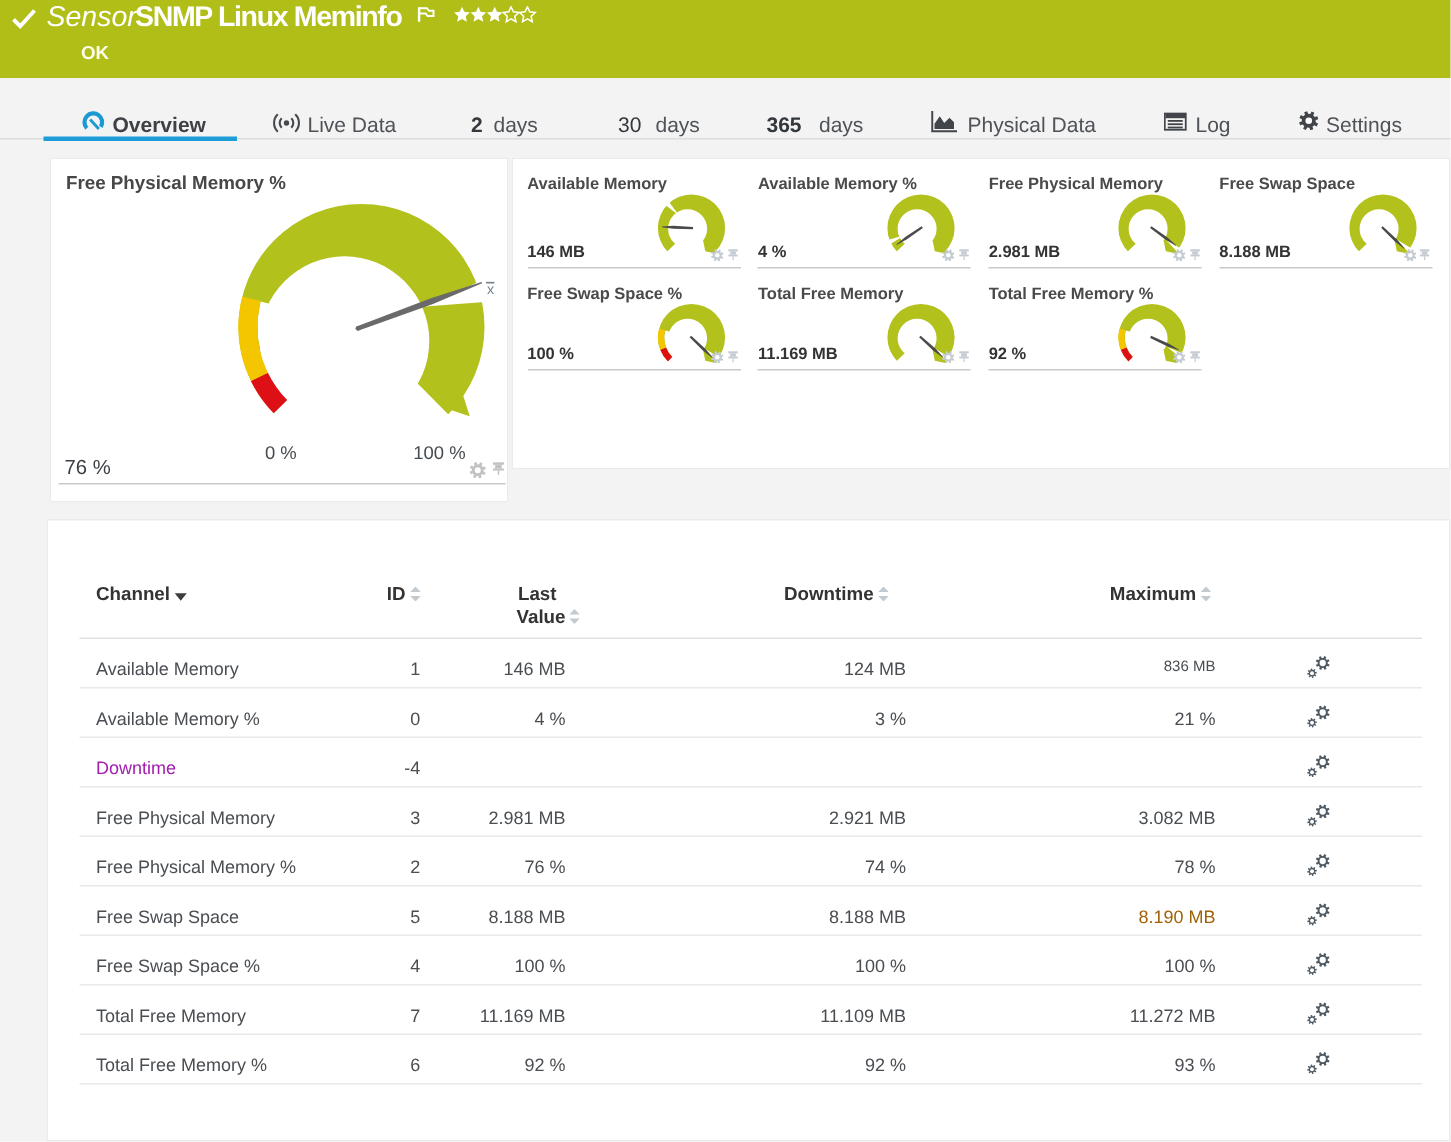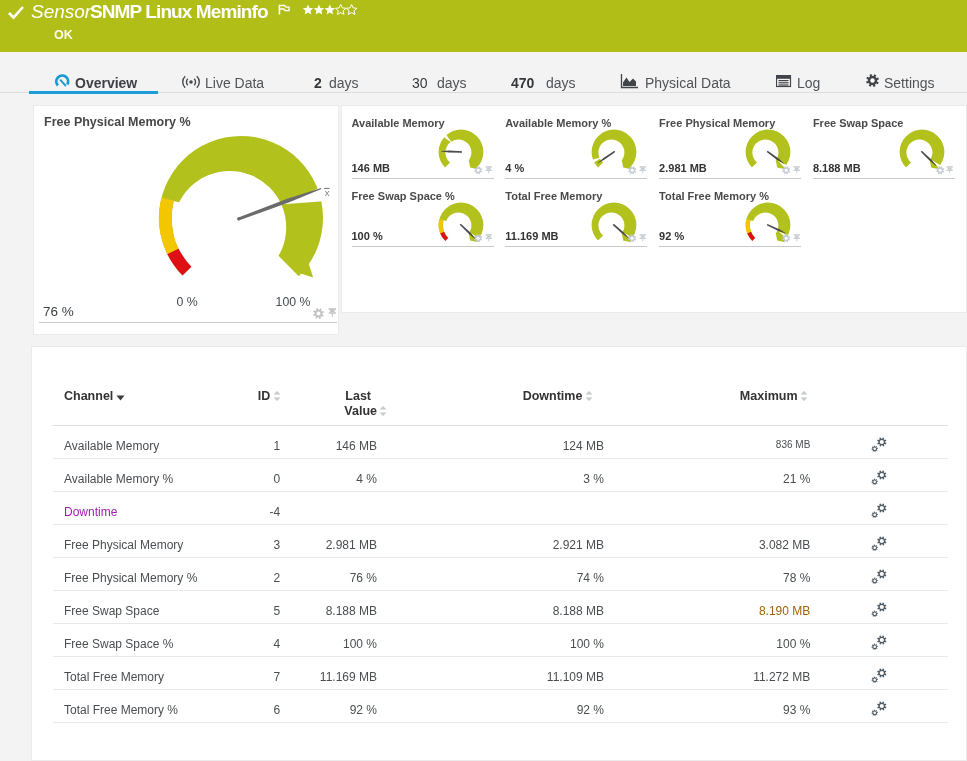--- a/index.html
+++ b/index.html
@@ -38,21 +38,21 @@
 <svg width="20" height="15" style="position:absolute;left:181px;top:75px">
       <circle cx="10" cy="7" r="1.8" fill="#45494d"></circle>
       <path d="M 6.8 3.8 A 4.5 4.5 0 0 0 6.8 10.2 M 13.2 3.8 A 4.5 4.5 0 0 1 13.2 10.2" fill="none" stroke="#45494d" stroke-width="1.4"></path>
       <path d="M 4.2 1.2 A 8 8 0 0 0 4.2 12.8 M 15.8 1.2 A 8 8 0 0 1 15.8 12.8" fill="none" stroke="#45494d" stroke-width="1.4"></path>
     </svg>
 <div class="abs" style="left:205px;top:75px;font-size:14px;color:#4f5358">Live Data</div>
 <div class="abs" style="left:314px;top:75px;font-size:14px;font-weight:bold;color:#34383c">2</div>
 <div class="abs" style="left:329px;top:75px;font-size:14px;color:#4f5358">days</div>
 <div class="abs" style="left:412px;top:75px;font-size:14px;font-weight:normal;color:#34383c">30</div>
 <div class="abs" style="left:437px;top:75px;font-size:14px;color:#4f5358">days</div>
-<div class="abs" style="left:511px;top:75px;font-size:14px;font-weight:bold;color:#34383c">470</div>
+<div class="abs" style="left:511px;top:75px;font-size:14px;font-weight:bold;color:#34383c">365</div>
 <div class="abs" style="left:546px;top:75px;font-size:14px;color:#4f5358">days</div>
 <svg width="20" height="15" style="position:absolute;left:620px;top:74px">
       <path d="M 1.5 0 L 1.5 13.5 L 18 13.5" fill="none" stroke="#414549" stroke-width="1.3"></path>
       <path d="M 3 12 L 3 8.5 L 6.5 3.5 L 9.5 8 L 13 4.5 L 16 7.5 L 16 12 Z" fill="#414549"></path>
     </svg>
 <div class="abs" style="left:645px;top:75px;font-size:14px;color:#4f5358">Physical Data</div>
 <svg width="16" height="13" style="position:absolute;left:776px;top:75px">
       <rect x="0.5" y="0.5" width="14" height="11" fill="none" stroke="#414549" stroke-width="1.2"></rect>
       <rect x="1" y="1" width="13" height="2.8" fill="#414549"></rect>
       <rect x="2.5" y="5" width="10" height="1.2" fill="#414549"></rect>

